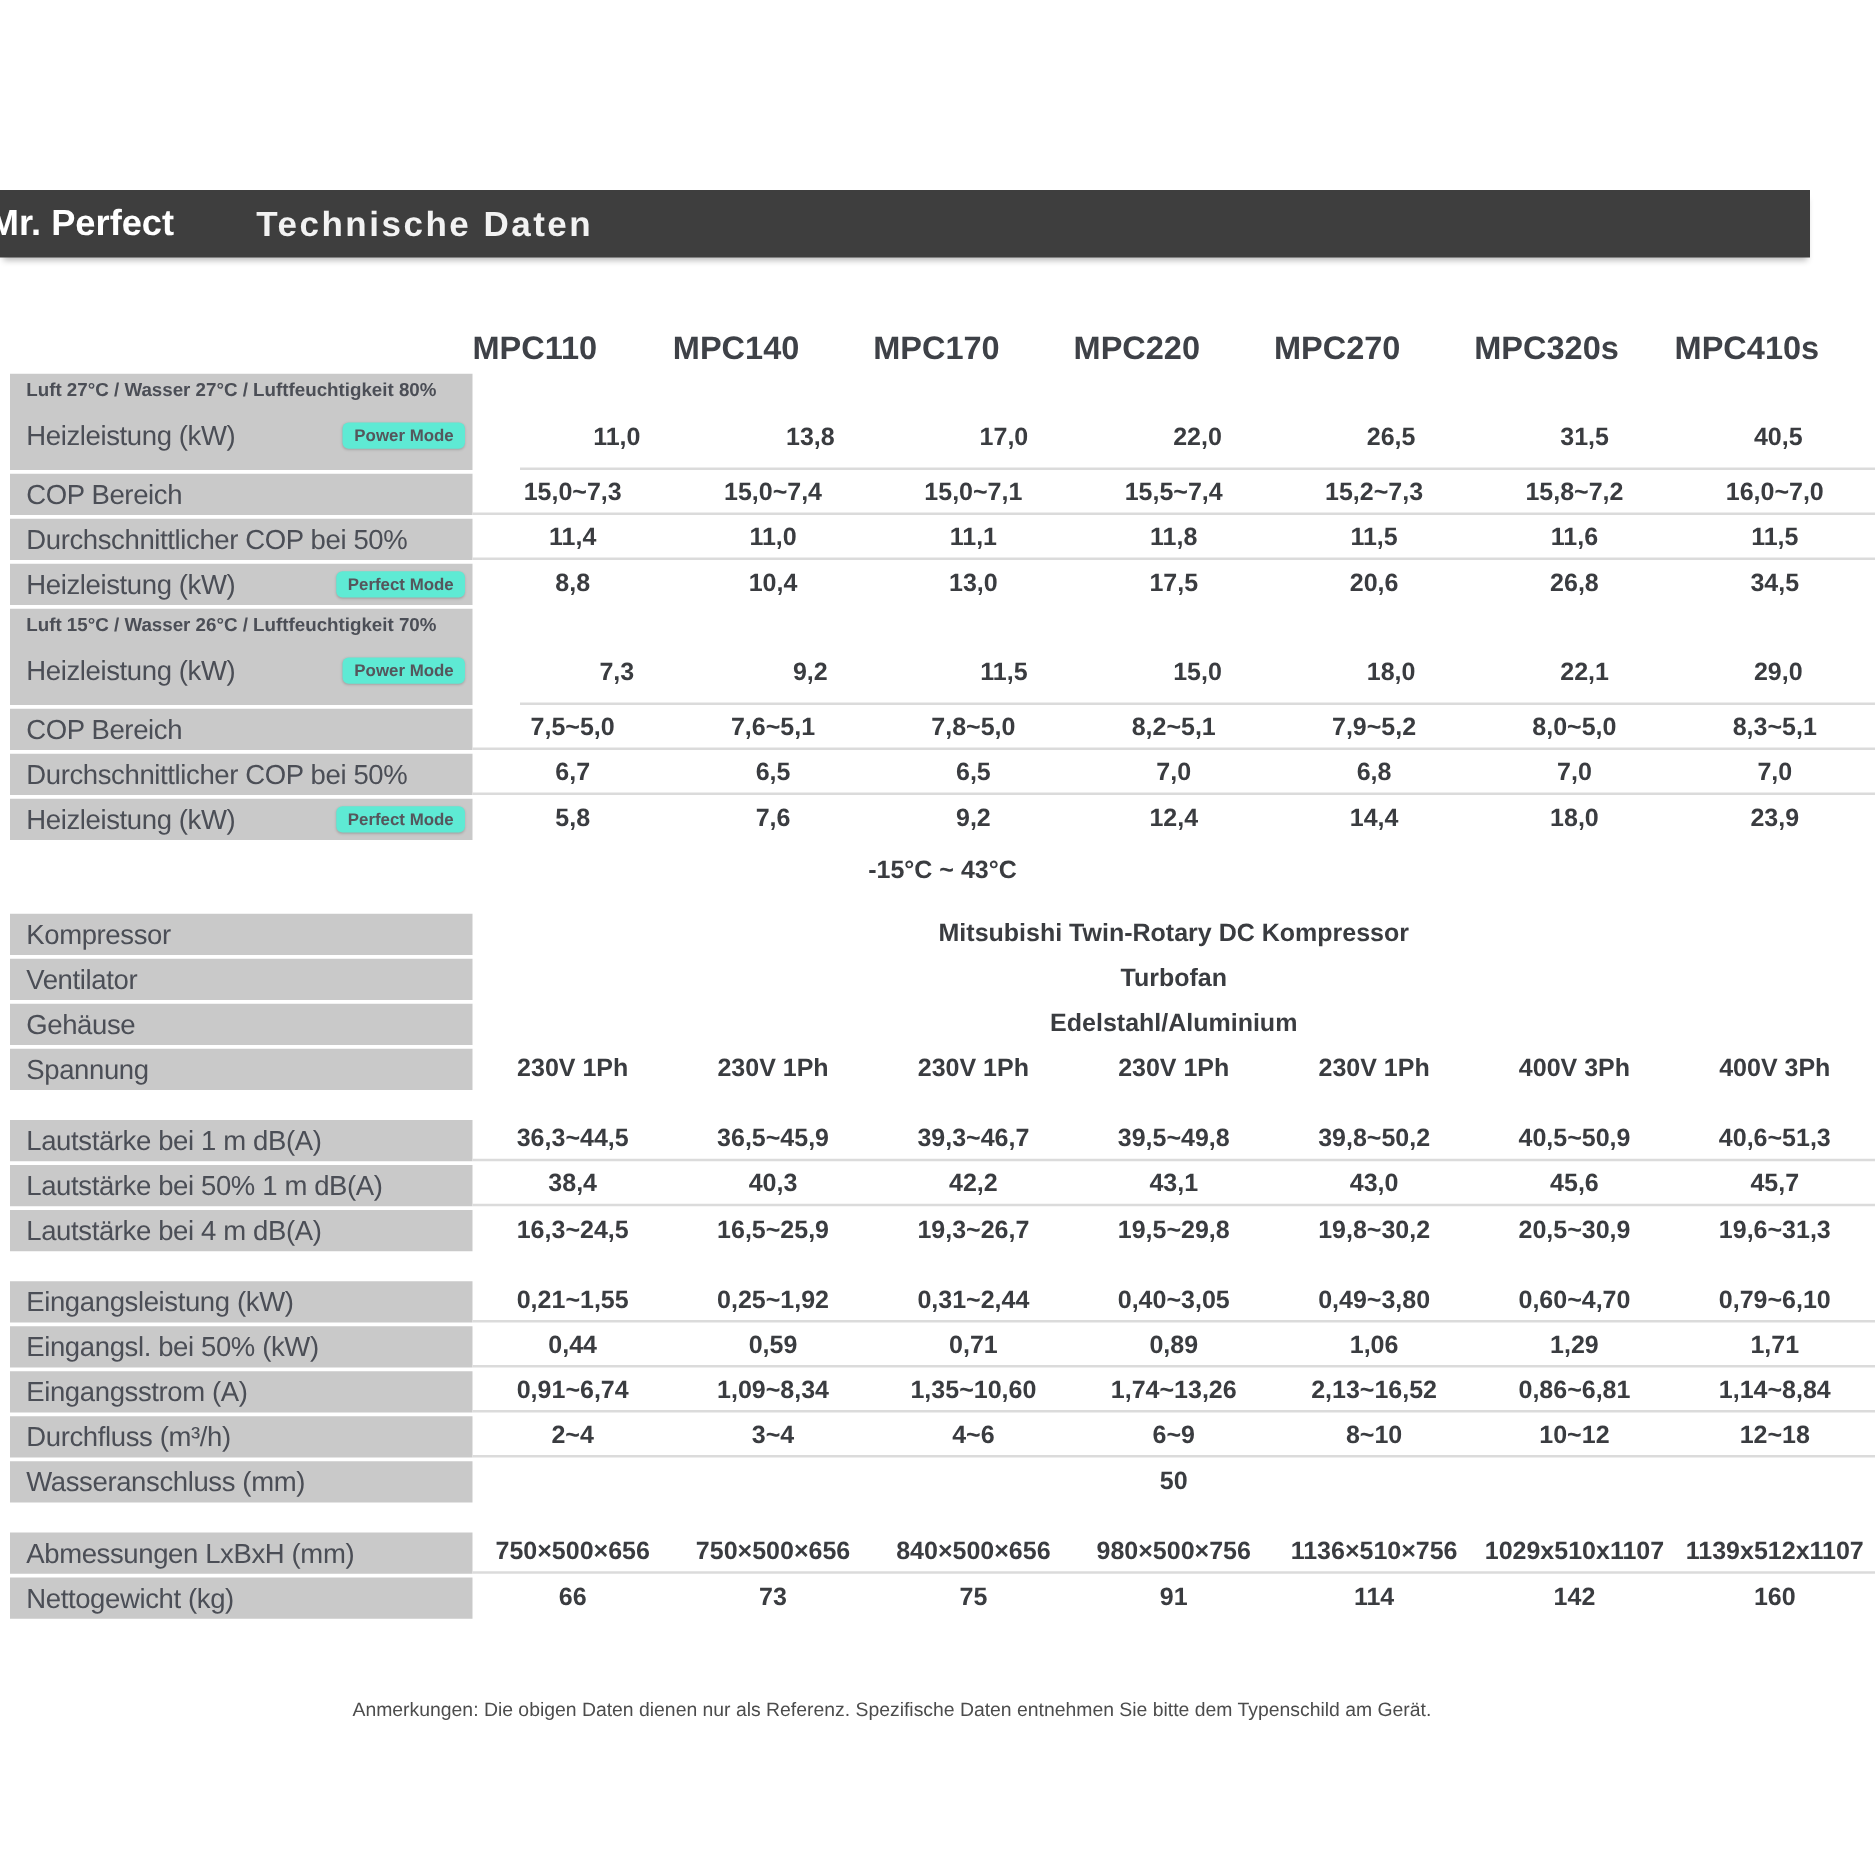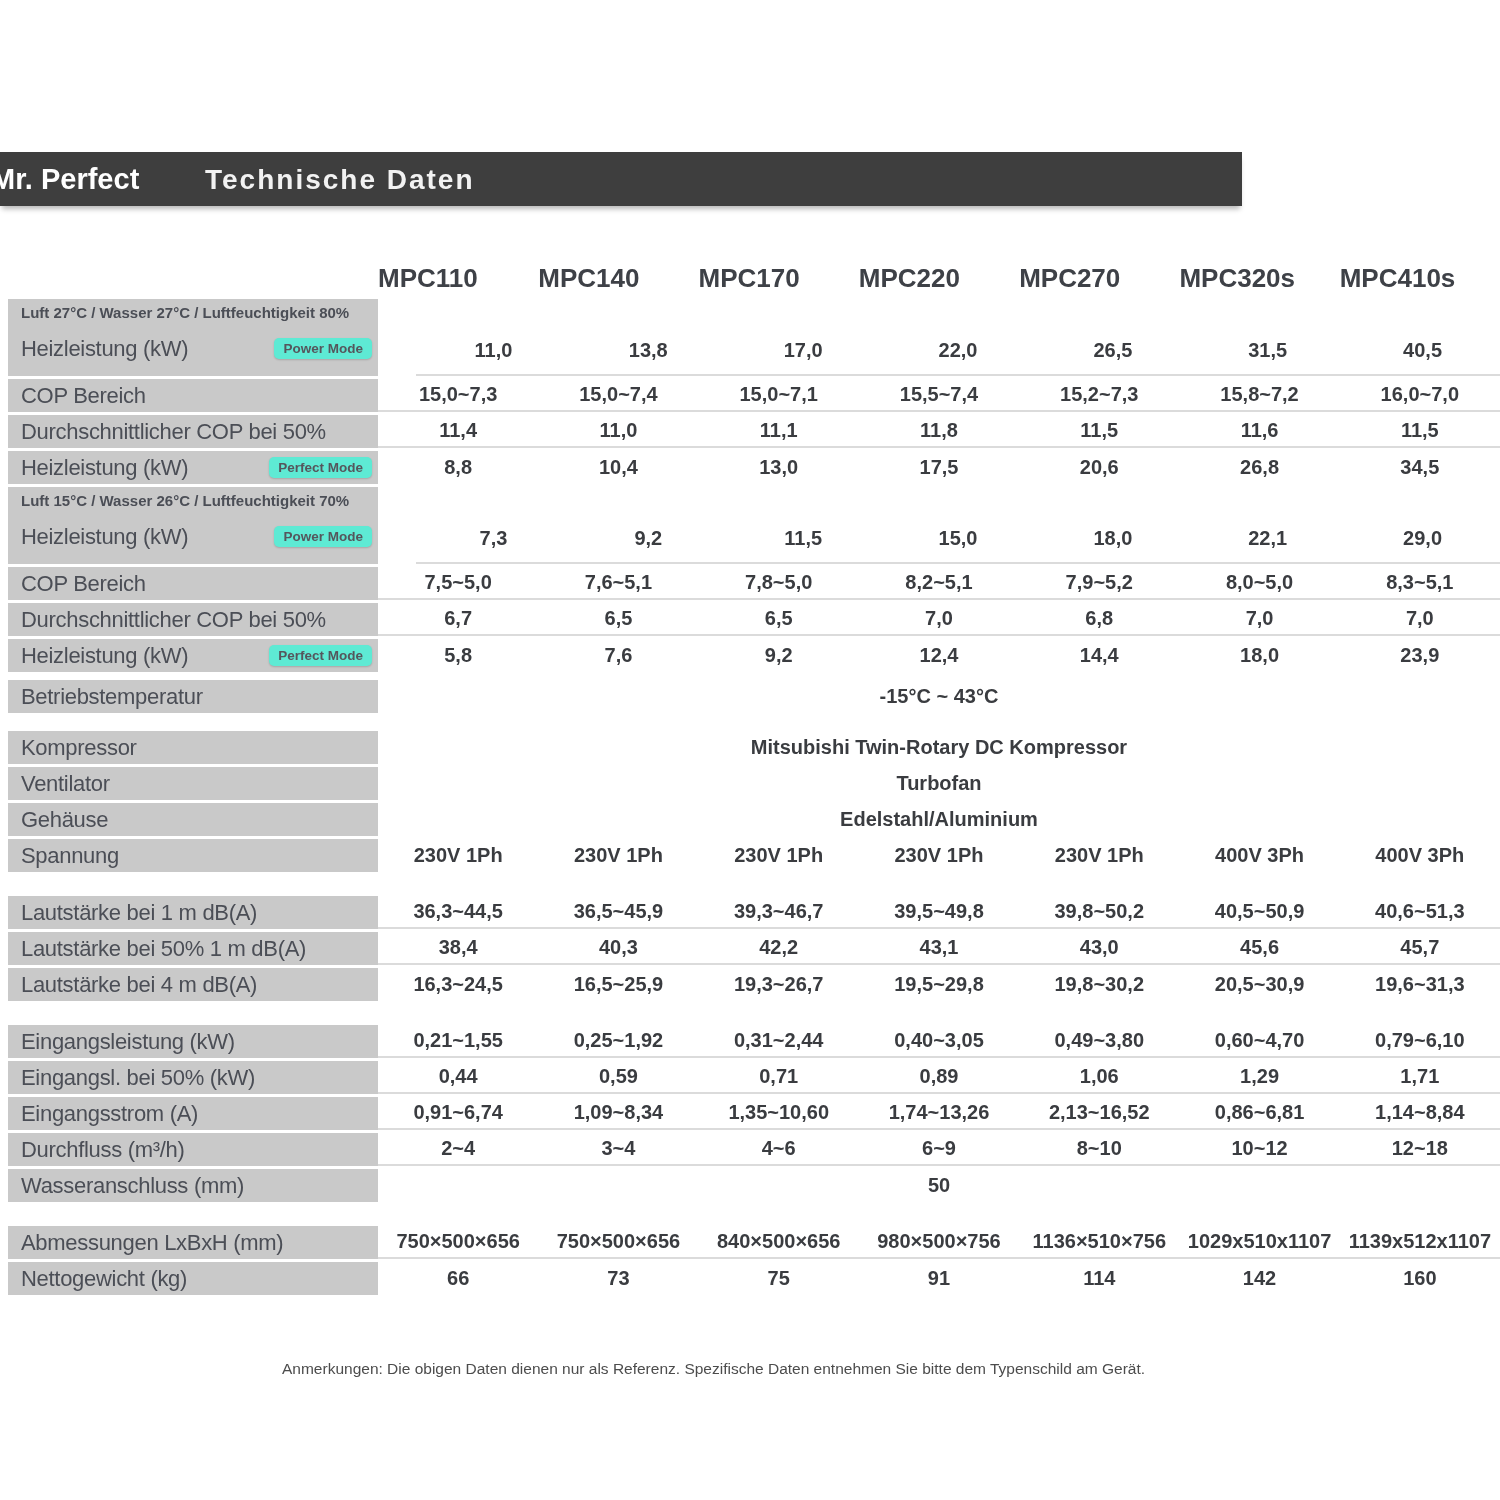--- a/index.html
+++ b/index.html
@@ -4,21 +4,21 @@
 <style>
   * { margin:0; padding:0; box-sizing:border-box; }
   html,body { width:1500px; height:1500px; }
   body {
     background:#ffffff;
     font-family:"Liberation Sans", sans-serif;
     position:relative;
     overflow:hidden;
   }
   .topbar {
-    position:absolute; left:0; top:152px; width:1242px; height:54px;
+    position:absolute; left:0; top:152px; width:1448px; height:54px;
     background:#3e3e3e;
     box-shadow:0 5px 5px -2px rgba(0,0,0,0.28);
   }
   .brand {
     position:absolute; left:-9px; top:11px;
     color:#ffffff; font-weight:bold; font-size:29px; white-space:nowrap;
   }
   .doc-title {
     position:absolute; left:205px; top:12px;
     color:#f2f2f2; font-weight:bold; font-size:28px; letter-spacing:2px; white-space:nowrap;
@@ -215,25 +215,20 @@
           <div class="cell">5,8</div>
           <div class="cell">7,6</div>
           <div class="cell">9,2</div>
           <div class="cell">12,4</div>
           <div class="cell">14,4</div>
           <div class="cell">18,0</div>
           <div class="cell">23,9</div>
         </div>
       </div>
       <div class="row gap-s">
-        <div class="label-block">
-          <div class="label-row">
-            <span class="label-text">Betriebstemperatur</span>
-          </div>
-        </div>
         <div class="values">
           <div class="span-value">-15°C ~ 43°C</div>
         </div>
       </div>
       <div class="row gap-m">
         <div class="label-block">
           <div class="label-row">
             <span class="label-text">Kompressor</span>
           </div>
         </div>

